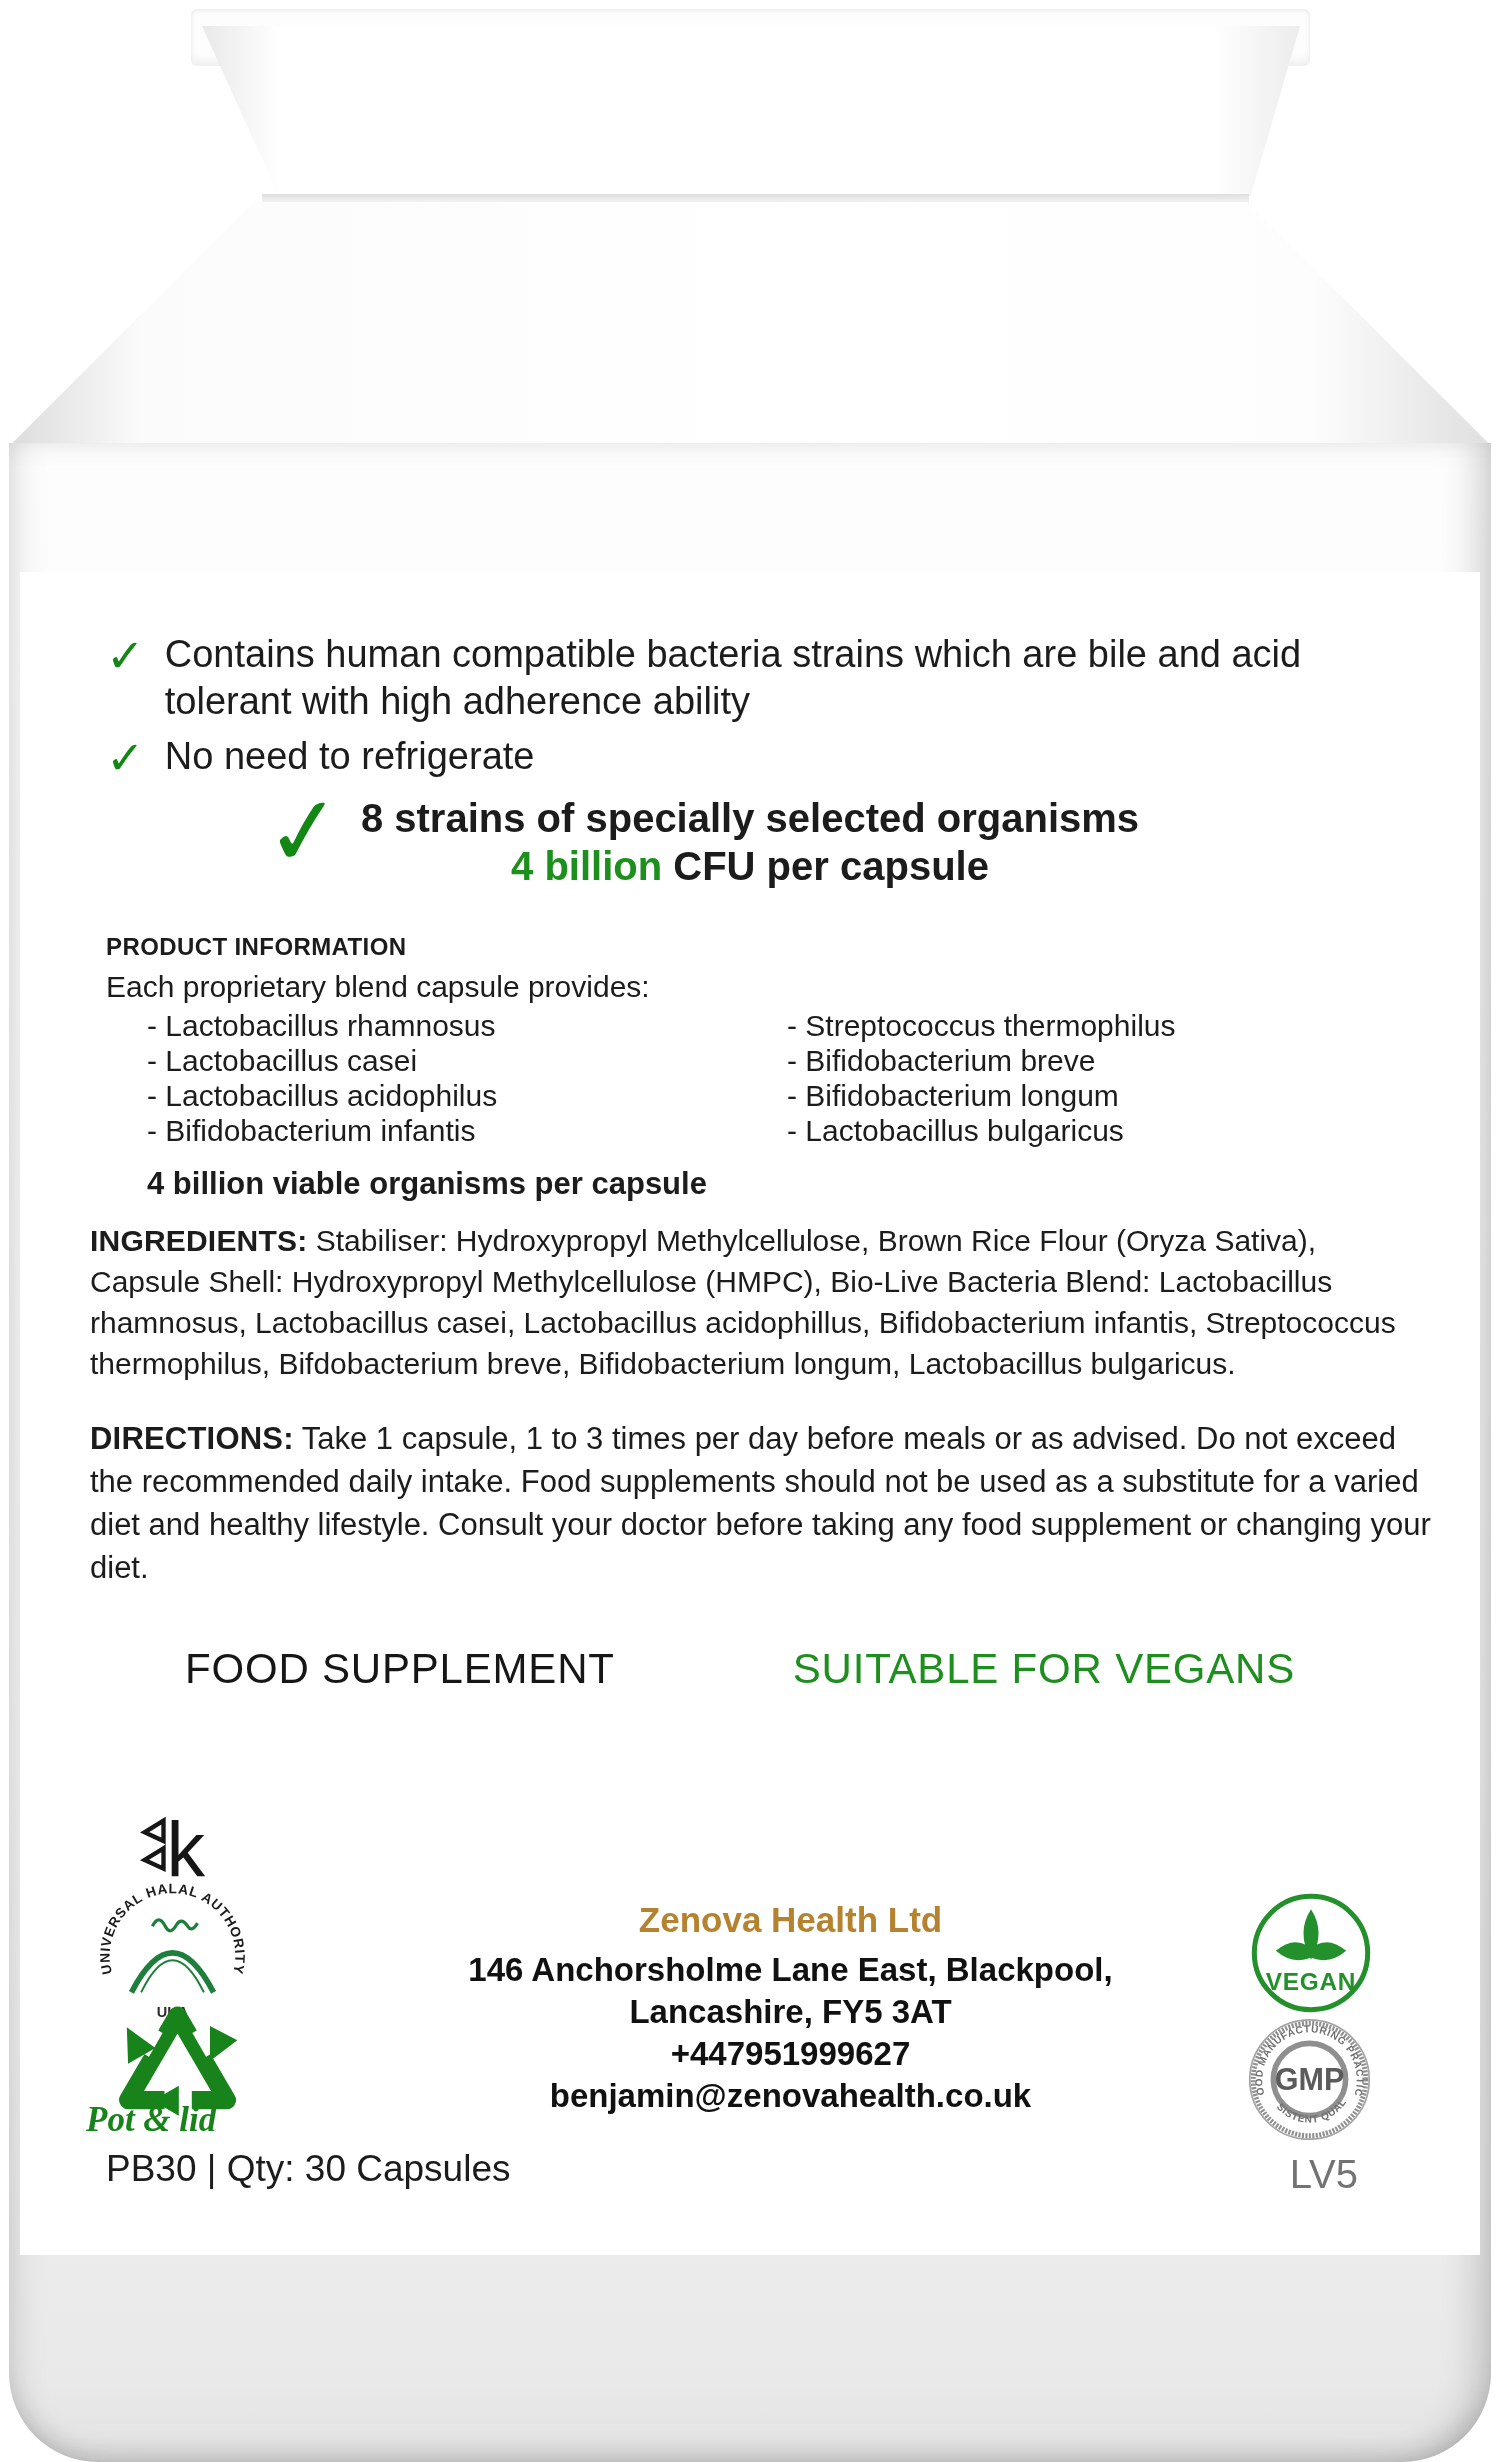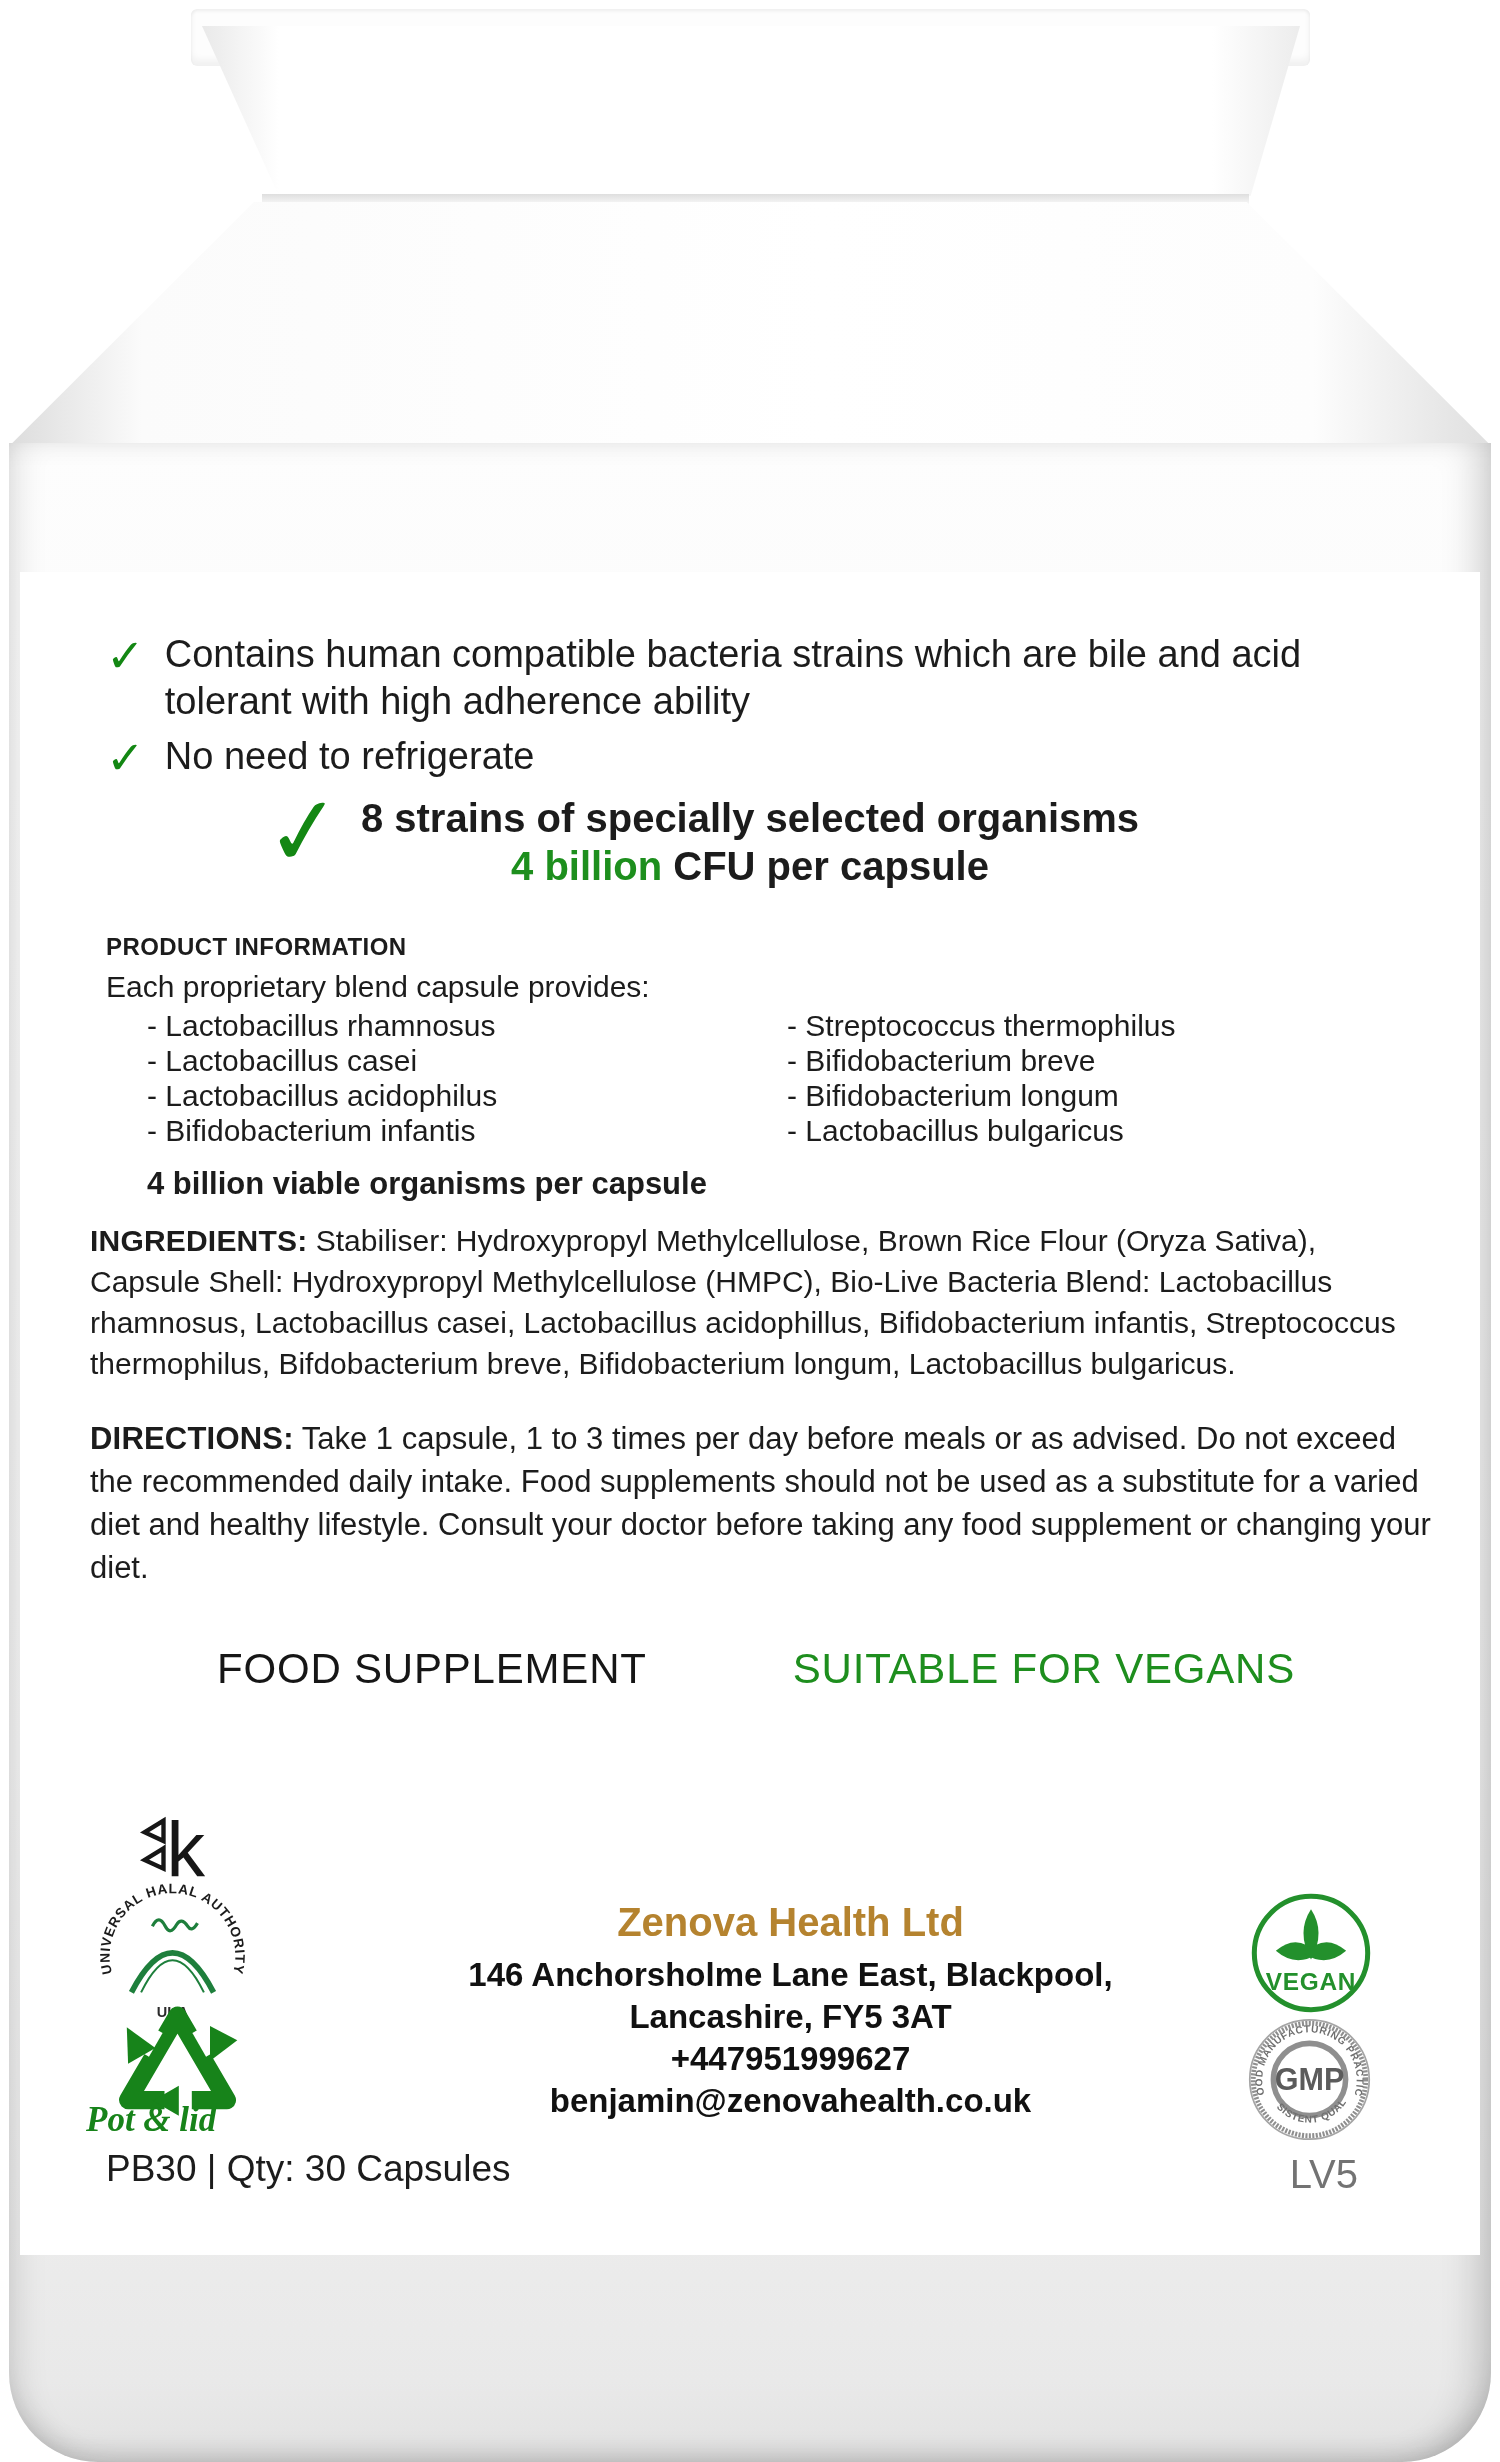--- a/index.html
+++ b/index.html
@@ -36,25 +36,25 @@
   .col div{margin-bottom:0;}
   .col-l{left:127px;}
   .col-r{left:767px;}
   .percap{left:127px;top:594px;font-size:31px;font-weight:bold;}
   .para{left:70px;width:1341px;font-size:31px;line-height:42px;text-align:left;}
   .para b{letter-spacing:0.2px;}
   .ingredients{top:648px;font-size:30px;line-height:41px;}
   .directions{top:845px;line-height:43px;}
   .supprow{left:0;top:1073px;width:100%;display:flex;justify-content:space-between;
            padding:0 185px 0 165px;box-sizing:border-box;font-size:42px;letter-spacing:0.8px;}
-  .supprow .fs{color:#161616;margin-left:32px;}
+  .supprow .fs{color:#161616;}
   .supprow .sv{color:#1e8e1e;}
   
   .contact{left:308px;top:1328px;width:925px;text-align:center;font-weight:bold;}
-  .company{font-size:40px;color:#b5832f;margin-bottom:9.3px;}
+  .company{font-size:35px;color:#b5832f;margin-bottom:9.3px;}
   .cline{font-size:33px;line-height:42px;color:#111;}
   
   .sku{left:86px;top:1576px;font-size:37px;font-weight:normal;}
   .madein{left:698px;top:1579px;font-size:35px;}
   .lv{right:122px;top:1580px;font-size:40px;color:#737373;}
   .storage{left:86px;top:1628px;width:1357px;font-size:28.5px;line-height:35px;}
   
   .kosher{left:114px;top:1237px;width:91px;height:80px;}
   .halal{left:76px;top:1306px;width:153px;height:153px;}
   .recycle{left:89px;top:1428px;width:137px;height:117px;}

